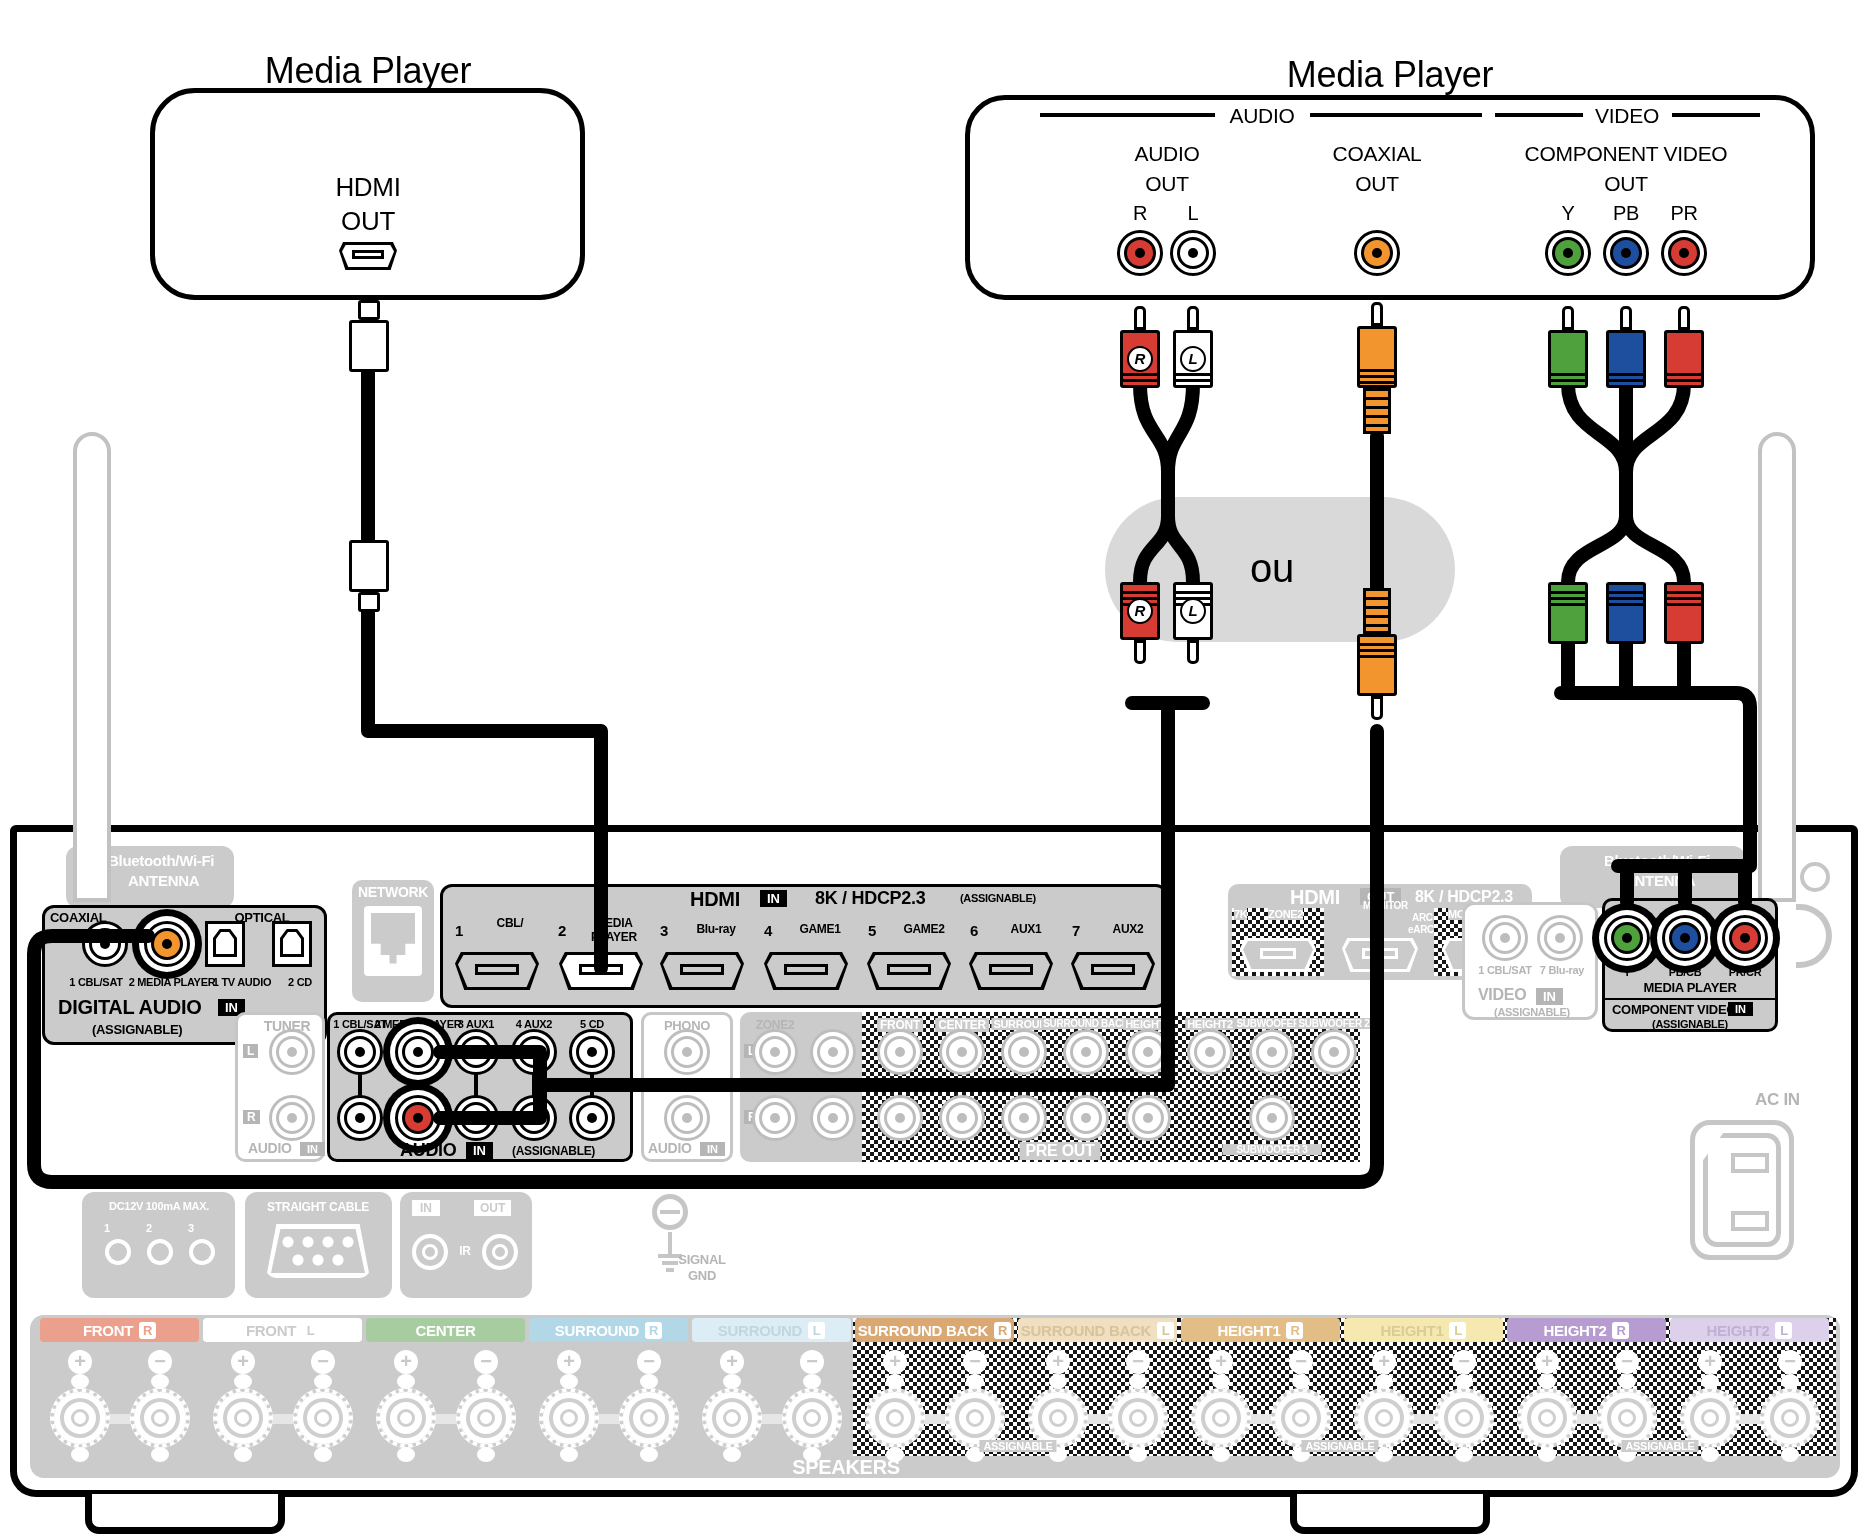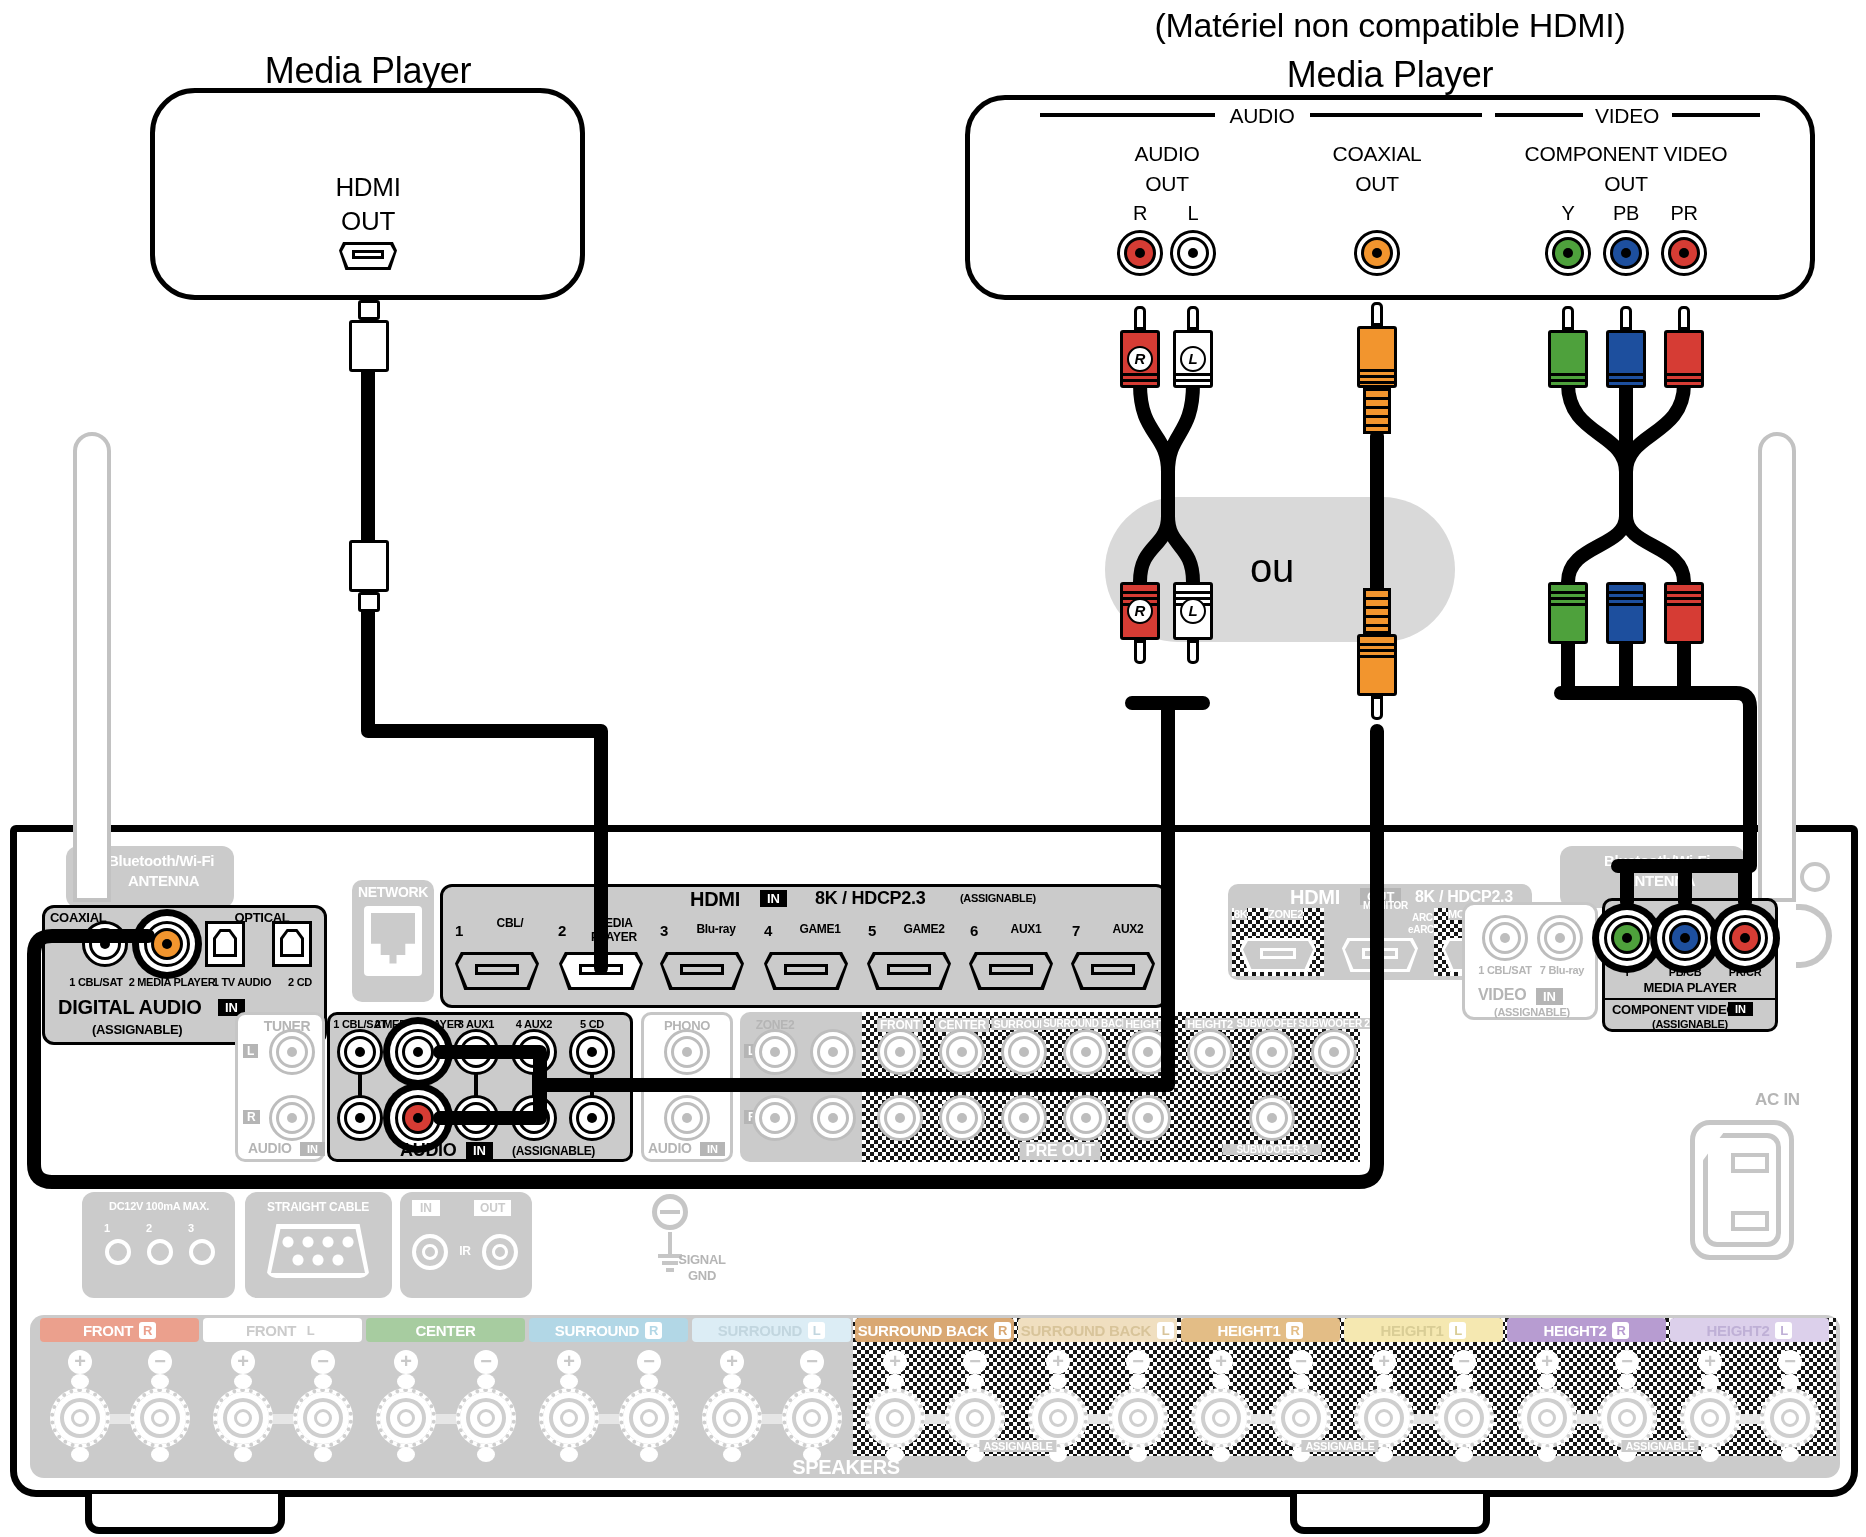--- a/index.html
+++ b/index.html
@@ -58,21 +58,20 @@
 
   <div class="tx cx" style="left:368px;top:50px;font-size:36px;font-weight:400">Media Player</div>
   <div class="ab" style="left:150px;top:88px;width:435px;height:212px;border:5px solid #000;border-radius:45px"></div>
   <div class="tx cx" style="left:368px;top:172px;font-size:26px;font-weight:400">HDMI</div>
   <div class="tx cx" style="left:368px;top:206px;font-size:26px;font-weight:400">OUT</div>
   <div class="hp" style="left:368px;top:242px;width:58px;height:28px;--f:#fff">
       <i></i>
       <u style="left:13px;right:13px;top:8px;height:9px"></u>
     </div>
 
-  <div class="tx cx" style="left:1390px;top:6px;font-size:34px;font-weight:400">(Matériel non compatible HDMI)</div>
   <div class="tx cx" style="left:1390px;top:54px;font-size:36px;font-weight:400">Media Player</div>
   <div class="ab" style="left:965px;top:95px;width:850px;height:205px;border:5px solid #000;border-radius:40px"></div>
 
   <div class="ab" style="left:1040px;top:113px;width:175px;height:4px;background:#000"></div>
   <div class="tx cx" style="left:1262px;top:104px;font-size:21px;font-weight:400">AUDIO</div>
   <div class="ab" style="left:1310px;top:113px;width:172px;height:4px;background:#000"></div>
   <div class="ab" style="left:1495px;top:113px;width:88px;height:4px;background:#000"></div>
   <div class="tx cx" style="left:1627px;top:104px;font-size:21px;font-weight:400">VIDEO</div>
   <div class="ab" style="left:1672px;top:113px;width:88px;height:4px;background:#000"></div>
 
@@ -187,21 +186,21 @@
       <i></i>
       <u></u>
     </div>
 
   <div class="ab" style="left:1228px;top:884px;width:304px;height:96px;background:#cbcbcb;border-radius:10px"></div>
   <div class="tx" style="left:1290px;top:886px;font-size:20px;color:#fff">HDMI</div>
   <span class="bdg ab" style="left:1360px;top:888px">OUT</span>
   <div class="tx" style="left:1415px;top:888px;font-size:16px;color:#fff">8K / HDCP2.3</div>
   <div class="hatch" style="left:1232px;top:908px;width:92px;height:68px"></div>
   <div class="hatch" style="left:1434px;top:908px;width:94px;height:68px"></div>
-  <div class="tx" style="left:1234px;top:908px;font-size:11px;color:#fff;background:#cbcbcb">8K</div>
+  <div class="tx" style="left:1234px;top:908px;font-size:11px;color:#fff;background:#cbcbcb">7K</div>
   <div class="tx" style="left:1268px;top:908px;font-size:11px;color:#fff;background:#cbcbcb">ZONE2</div>
   <div class="tx" style="left:1363px;top:900px;font-size:10px;color:#fff">MONITOR</div>
   <div class="tx" style="left:1412px;top:912px;font-size:10px;color:#fff">ARC</div>
   <div class="tx" style="left:1408px;top:924px;font-size:10px;color:#fff">eARC</div>
   <div class="tx" style="left:1448px;top:908px;font-size:11px;color:#fff;background:#cbcbcb">MONITOR2</div>
   <div class="hp g" style="left:1278px;top:938px;width:76px;height:34px">
       <i></i>
       <u style="top:10px"></u>
     </div>
   <div class="hp g" style="left:1380px;top:938px;width:76px;height:34px">

